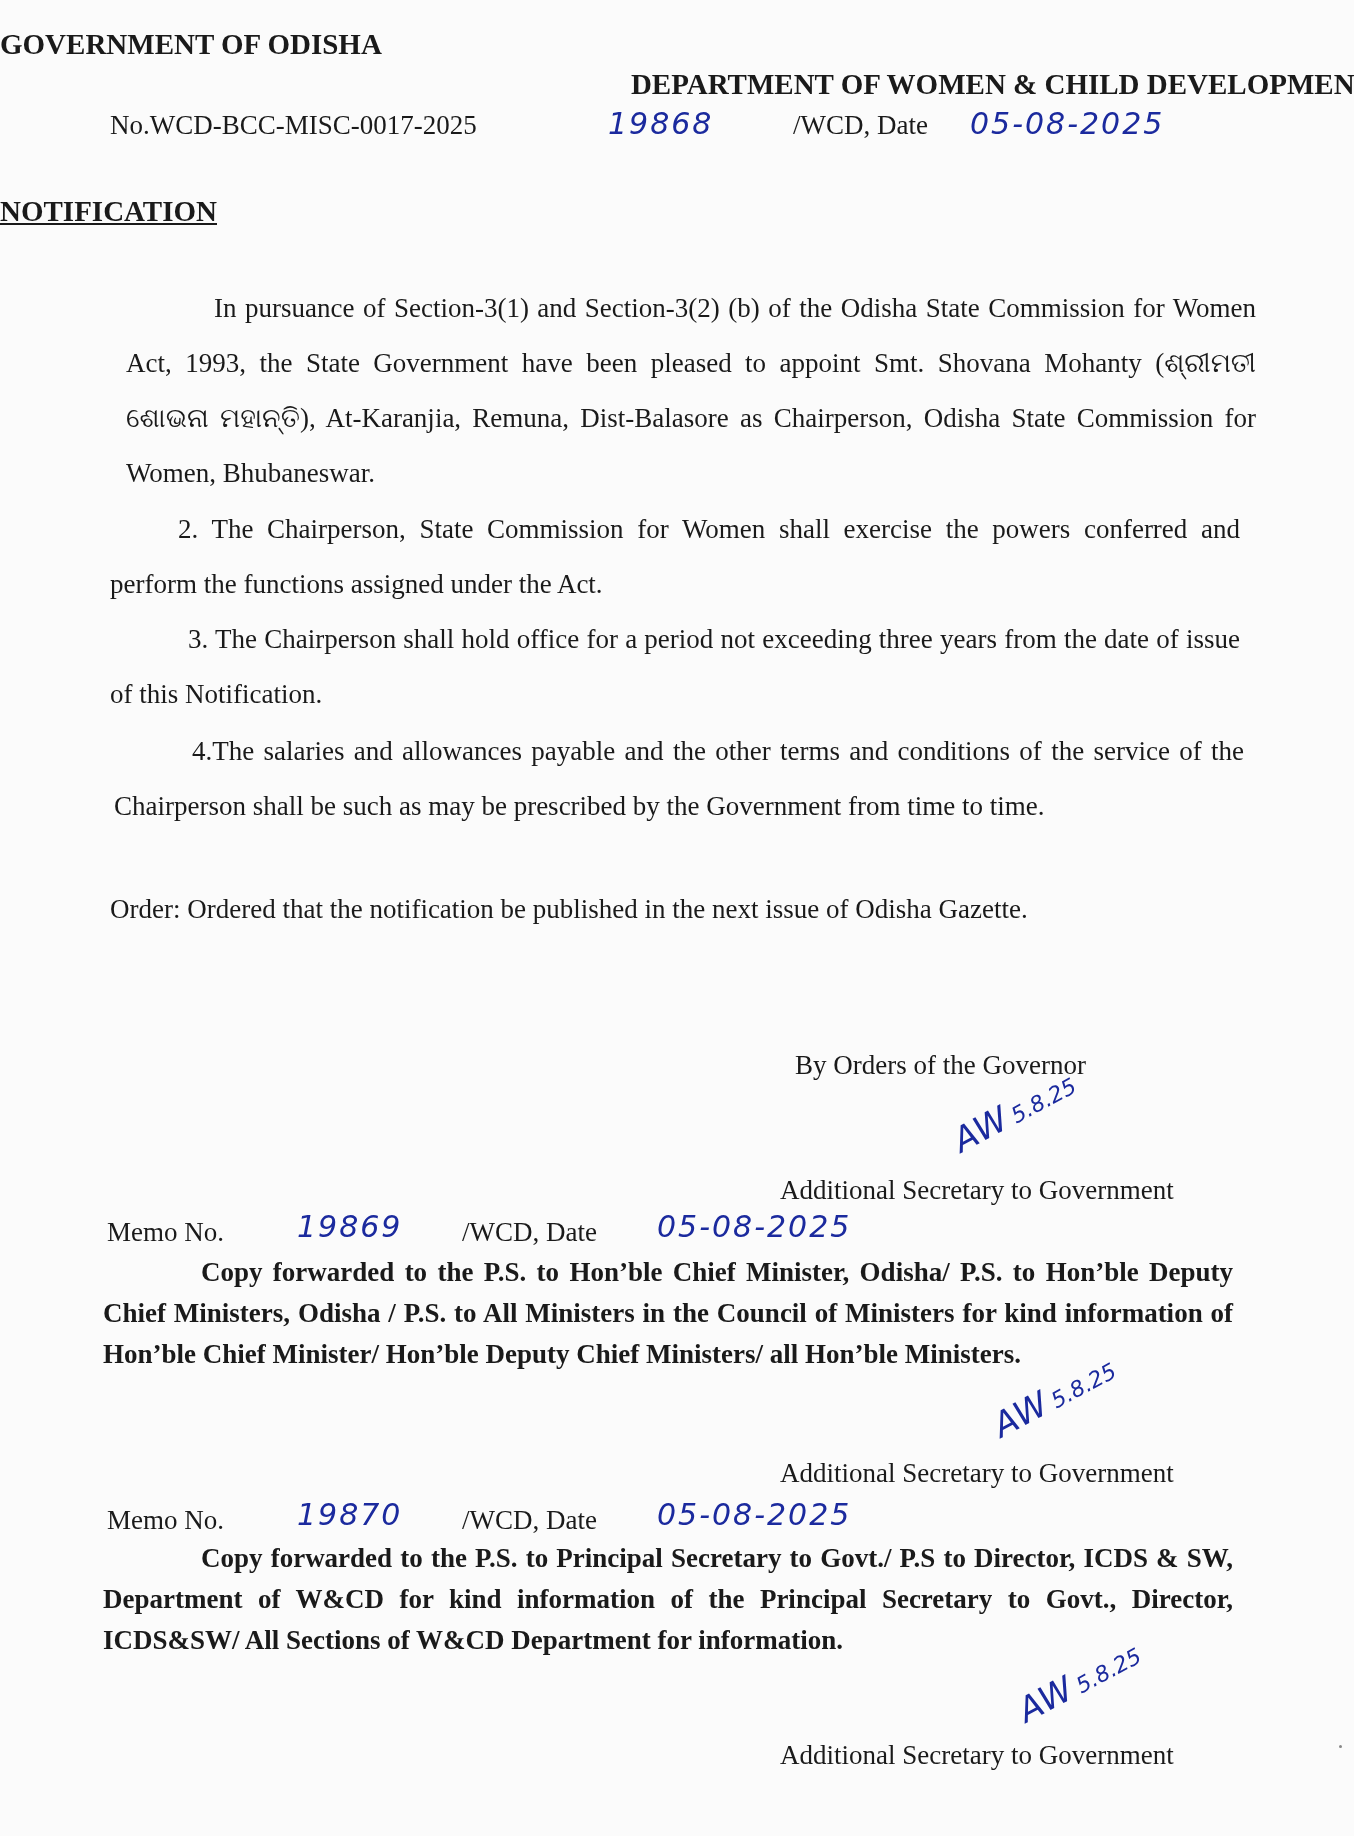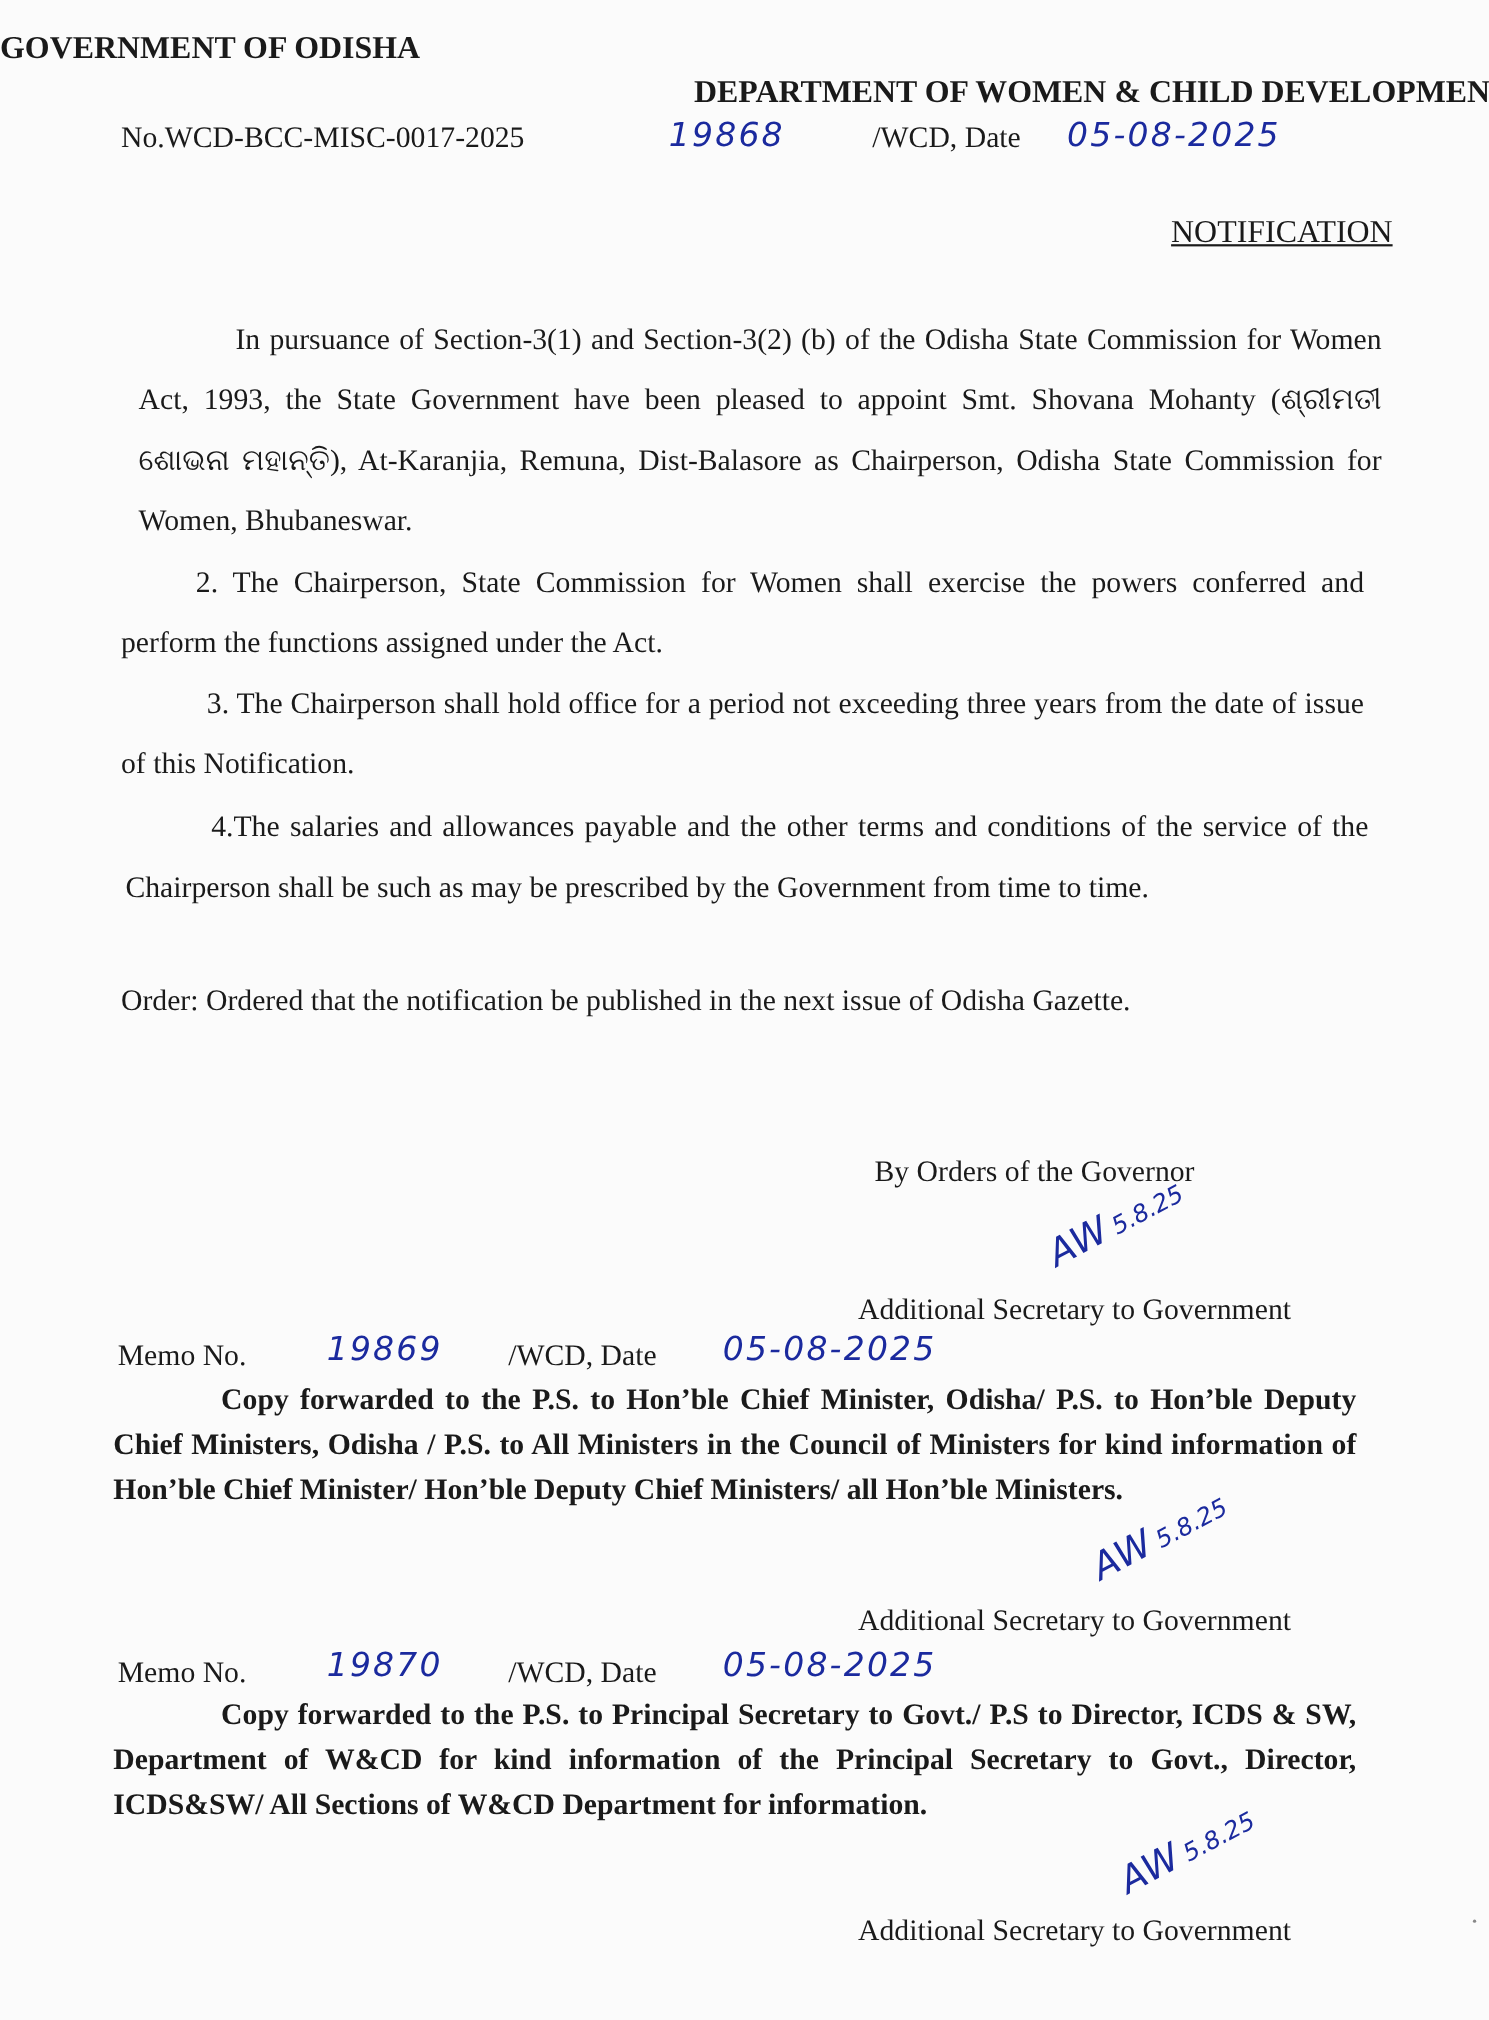--- a/index.html
+++ b/index.html
@@ -9,21 +9,21 @@
   }
   .page { position: absolute; left: 0; top: 0; width: 1354px; height: 1836px; }
   .hw { font-family: "DejaVu Sans", sans-serif; color: #1b2a9e; font-style: italic; letter-spacing: 2px; }
   .abs { position: absolute; white-space: nowrap; }
   .hdr1 { left: 0; width: 1170px; text-align: left; top: 28px; font-size: 29px; font-weight: bold; }
   .hdr2 { left: 0; width: 1354px; text-align: right; top: 68px; font-size: 29px; font-weight: bold; padding-left: 20px; }
   .refline { left: 110px; top: 110px; font-size: 27px; }
   .refline .num { position: absolute; left: 498px; top: -4px; font-size: 30px; }
   .refline .wcd { position: absolute; left: 683px; top: 0; }
   .refline .dt { position: absolute; left: 860px; top: -4px; font-size: 30px; }
-  .title { left: 0; width: 1266px; text-align: right; top: 195px; font-size: 29px; font-weight: normal; text-decoration: underline; }
+  .title { left: 0; width: 1266px; text-align: left; top: 195px; font-size: 29px; font-weight: bold; text-decoration: underline; }
   .para {
     position: absolute; left: 110px; width: 1130px; font-size: 27px; line-height: 56px;
     text-align: justify; text-align-last: left;
   }
   .para.indent { text-indent: 88px; }
   .p1 { top: 265px; line-height: 55px; }
   .p2 { top: 502px; line-height: 55px; text-indent: 68px; }
   .p3 { top: 612px; line-height: 55px; text-indent: 78px; }
   .p4 { top: 720px; line-height: 55px; text-indent: 78px; }
   .order { top: 882px; line-height: 55px; }

